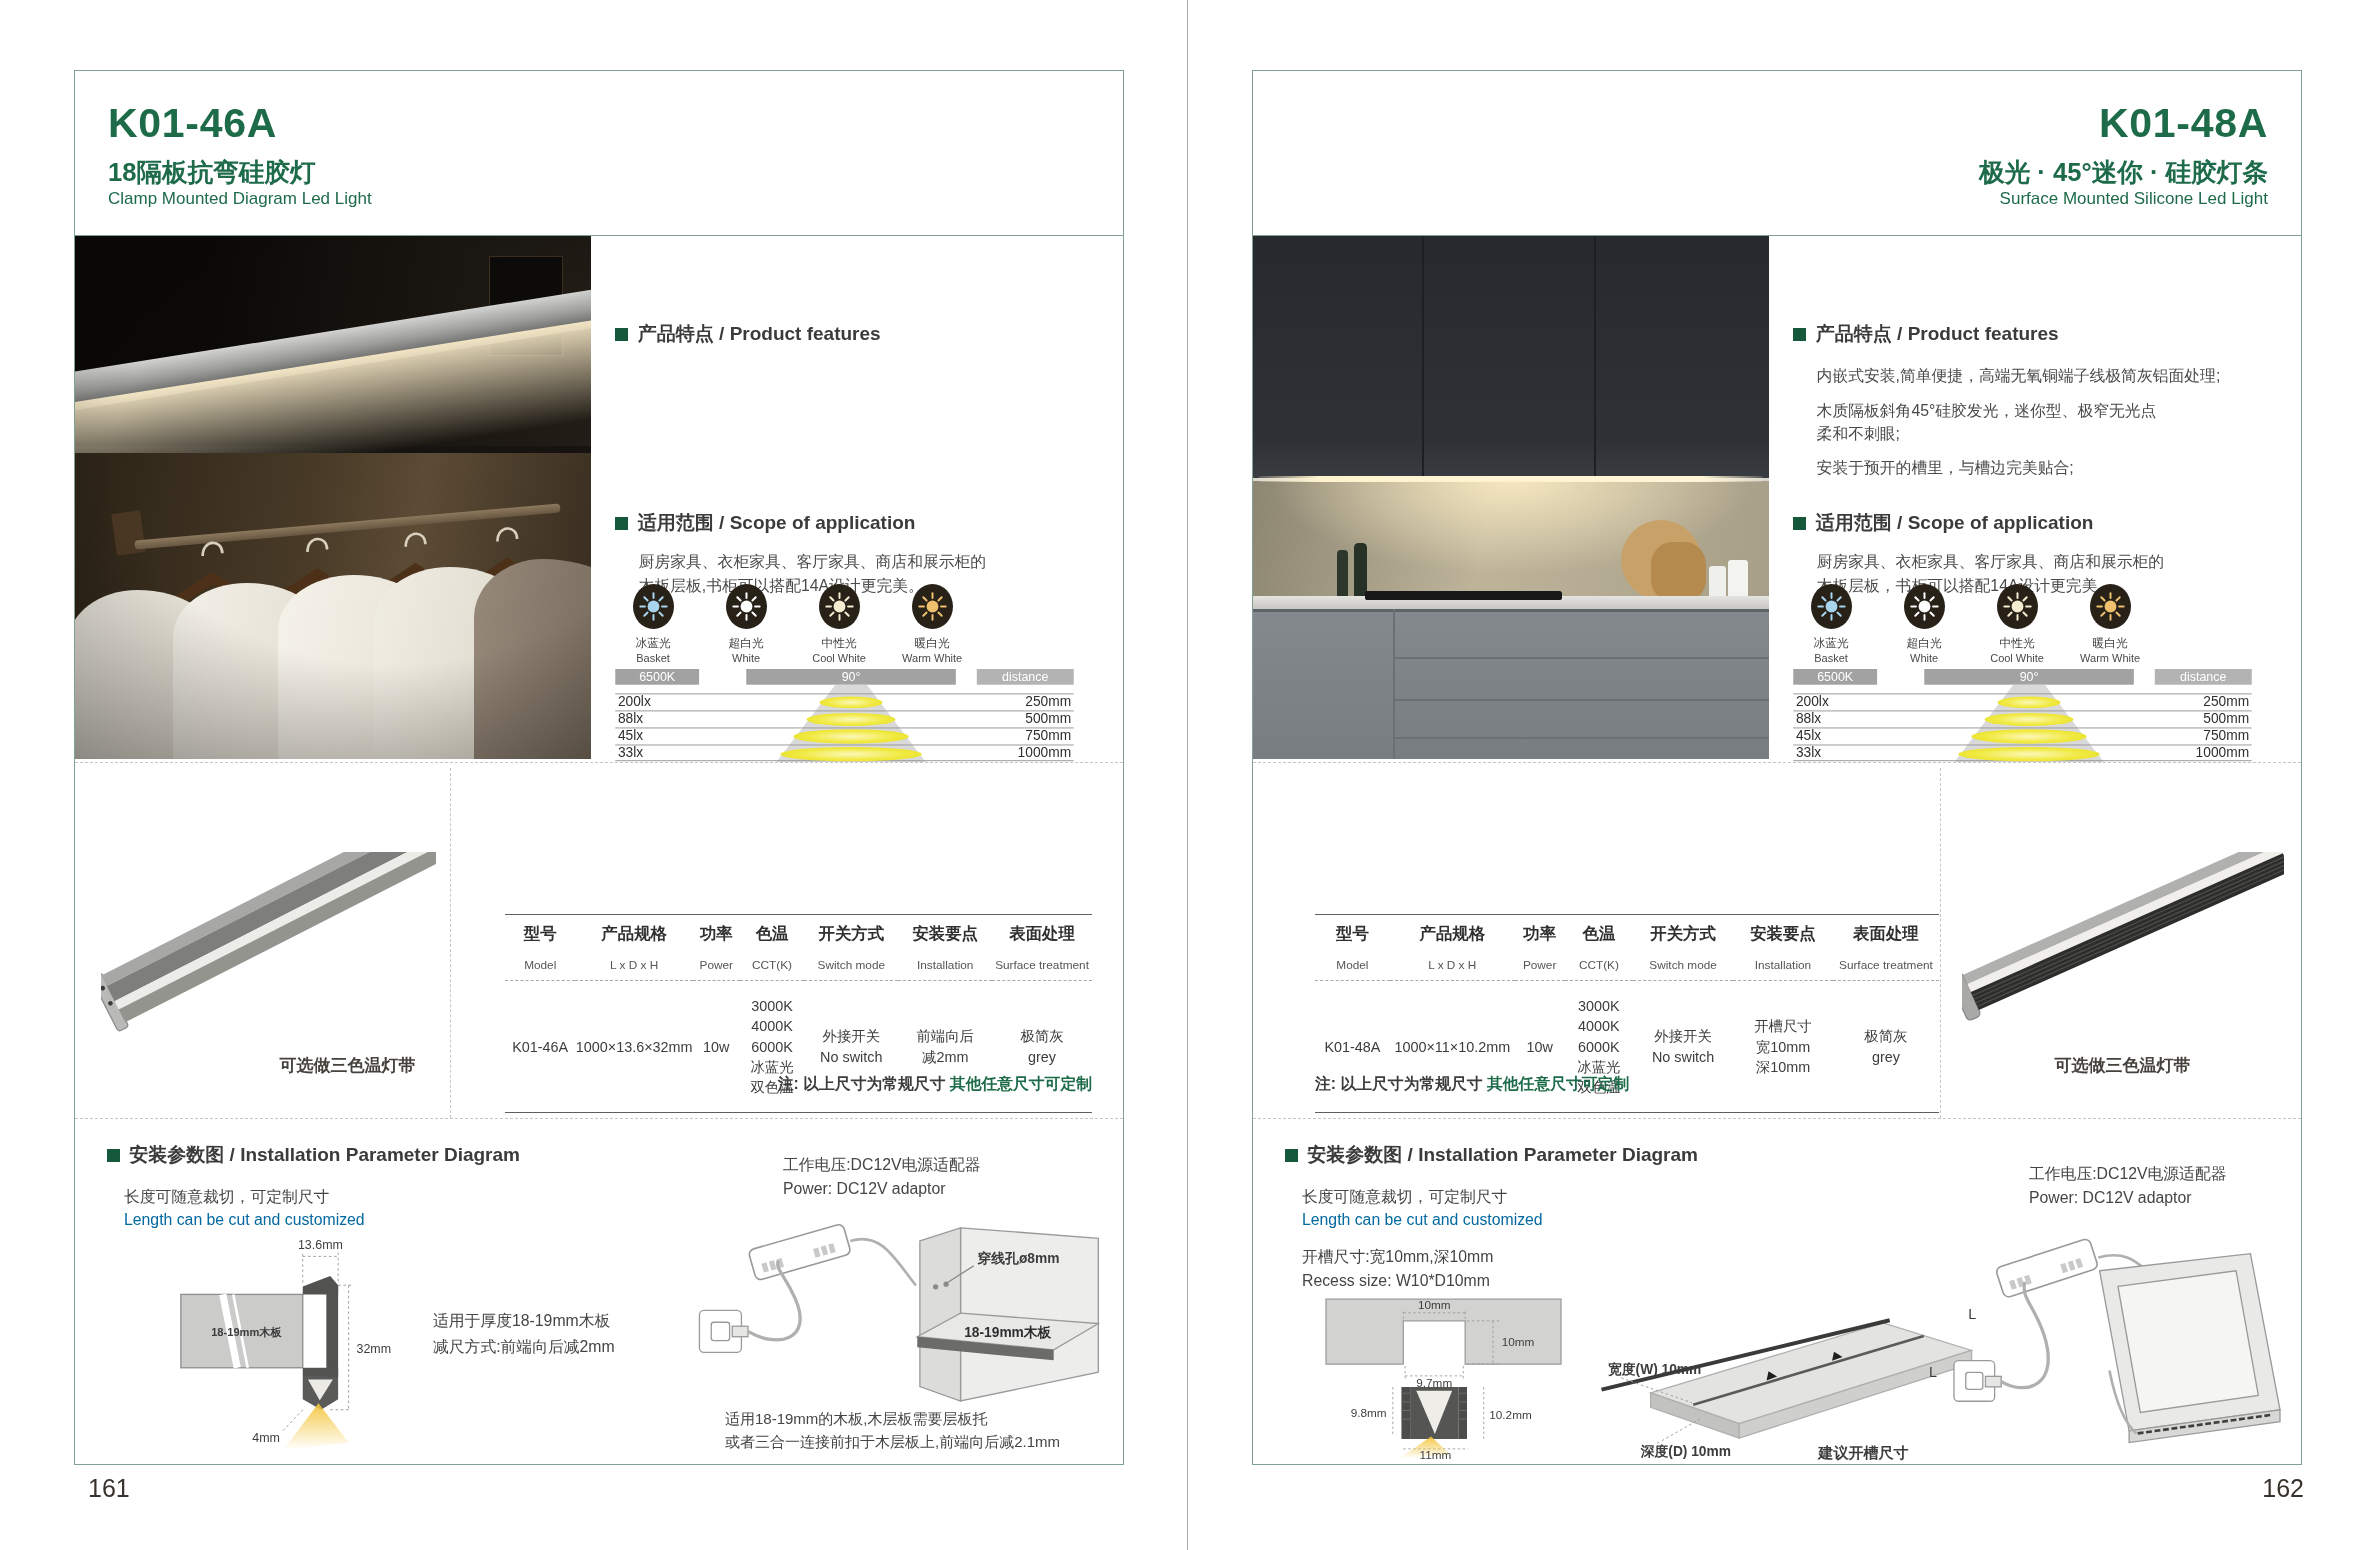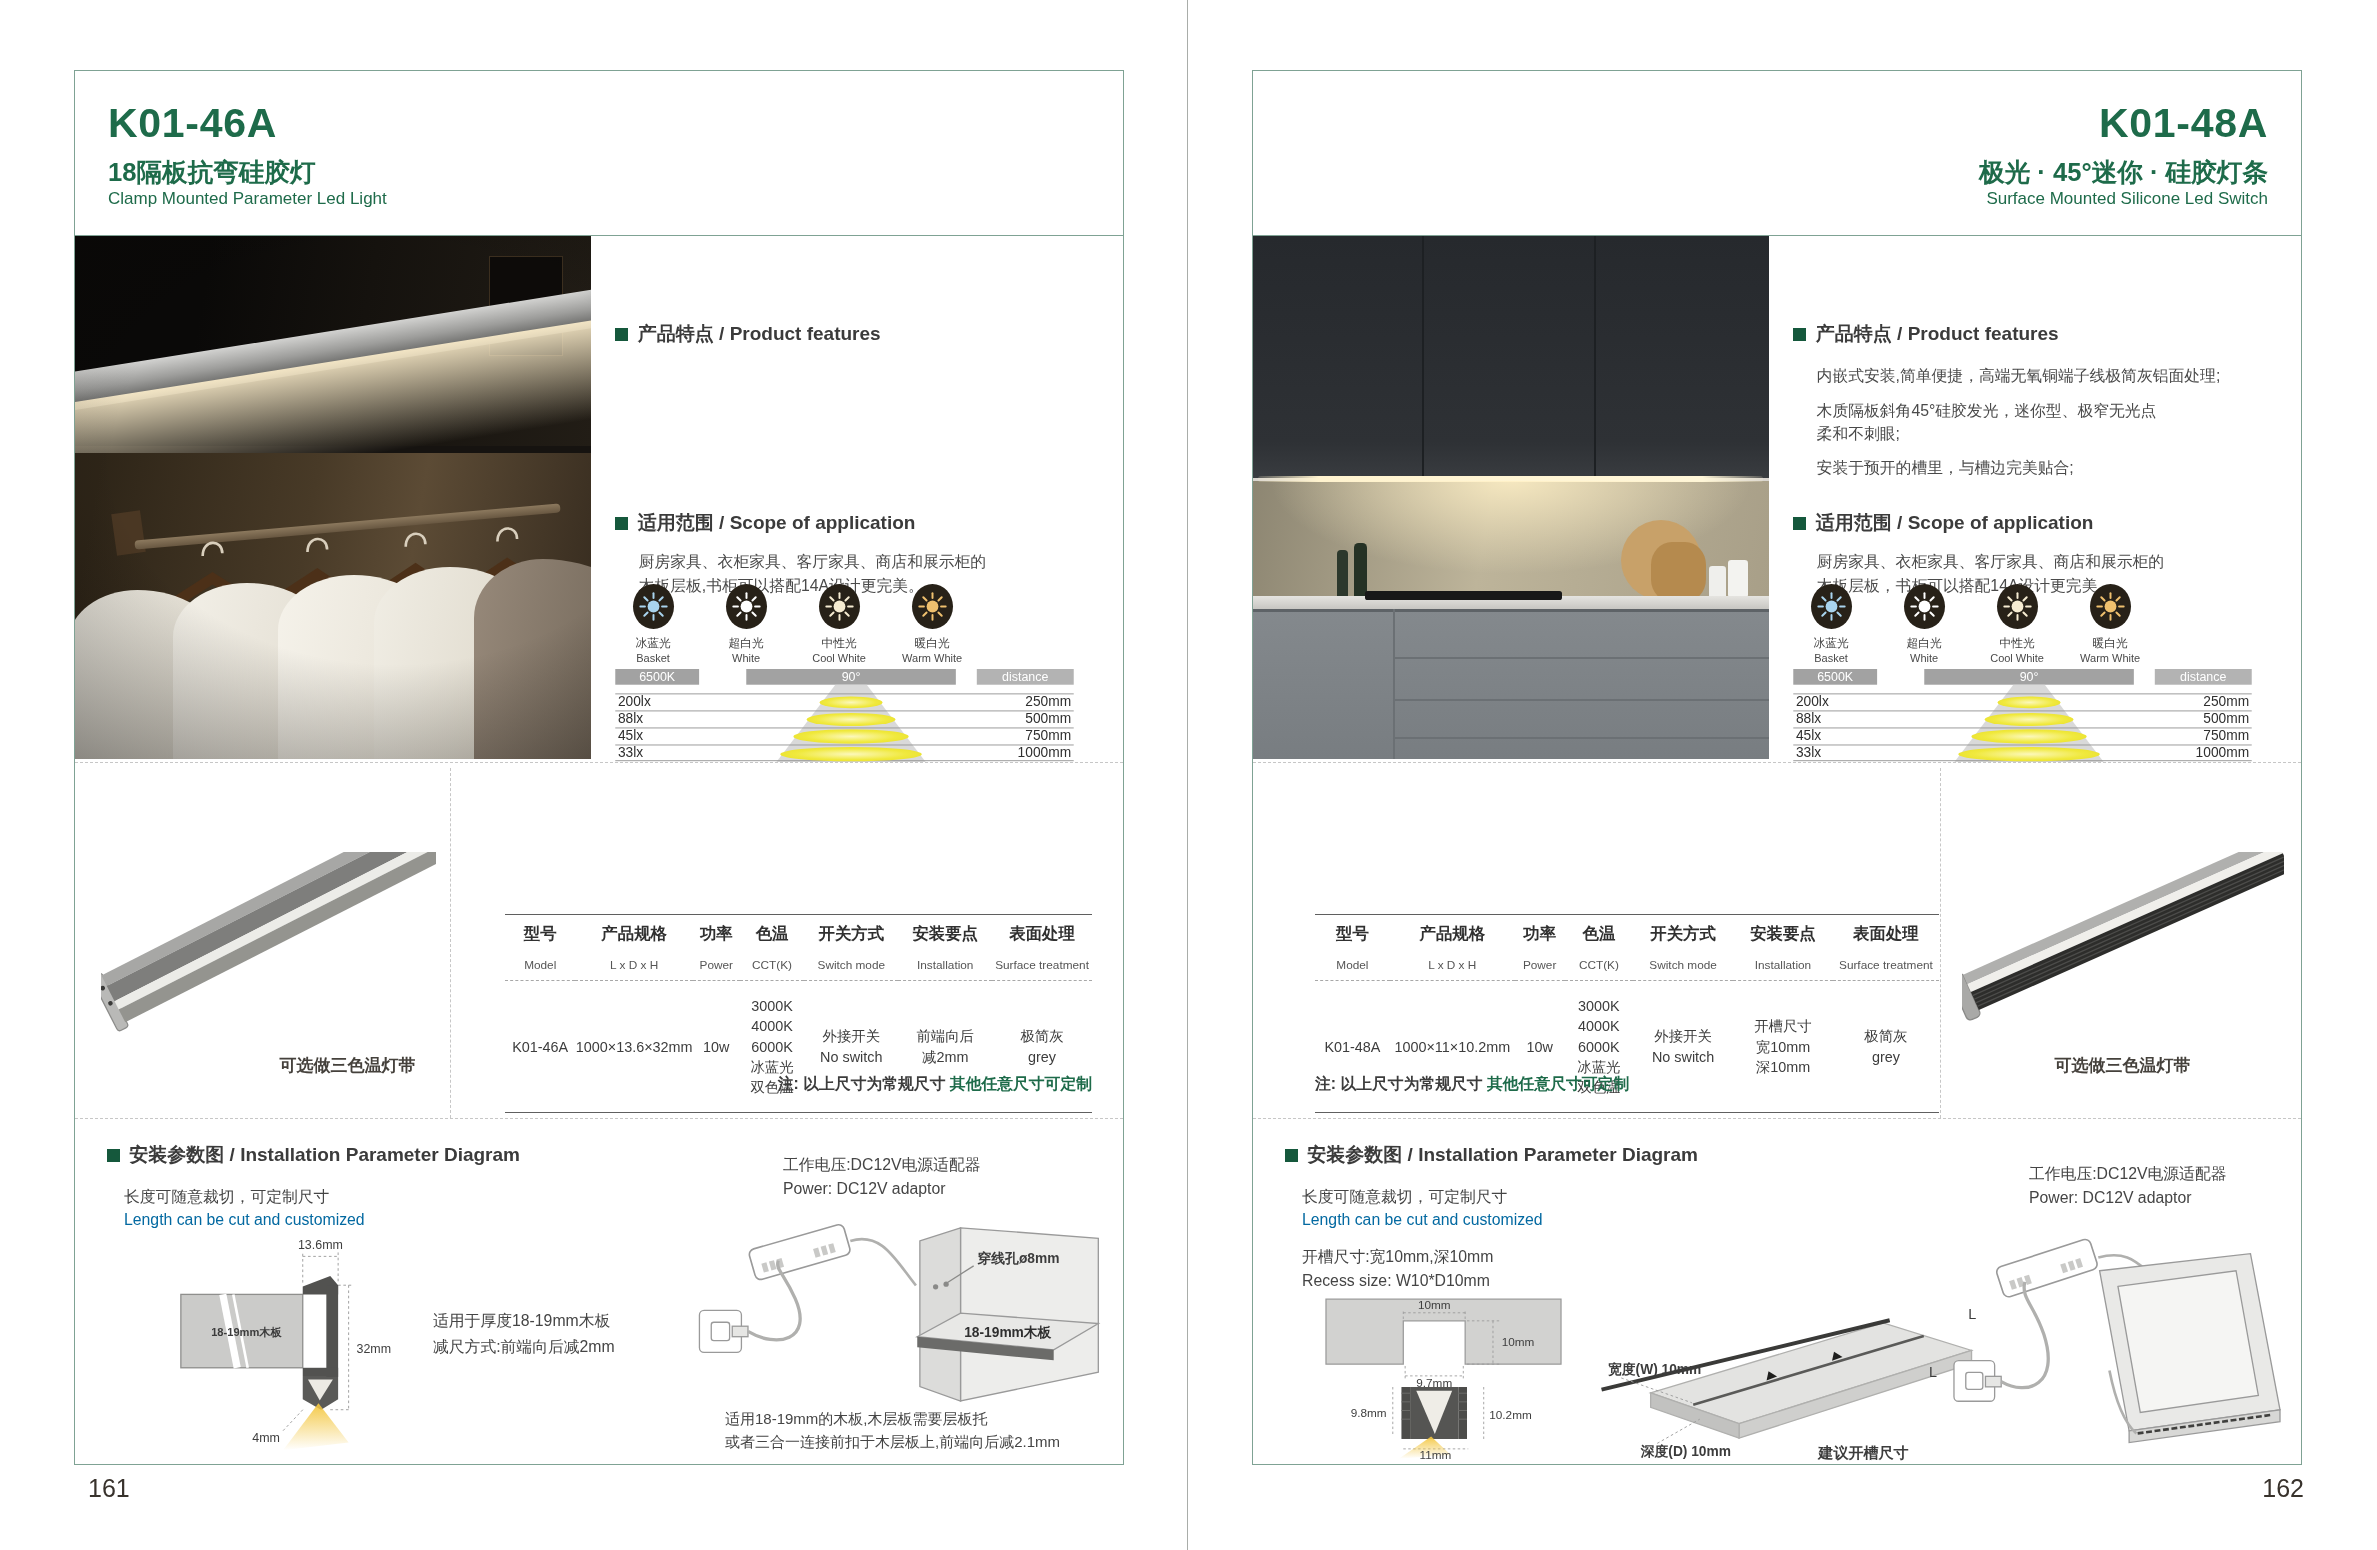--- a/index.html
+++ b/index.html
@@ -66,21 +66,21 @@
 </style>
 </head>
 <body>
 
 <div class="canvas">
 <div class="spine"></div>
 
 <div class="page page-left hdr-l">
   <div class="model">K01-46A</div>
   <div class="title-cn">18隔板抗弯硅胶灯</div>
-  <div class="title-en">Clamp Mounted Parameter Led Light</div>
+  <div class="title-en">Clamp Mounted Diagram Led Light</div>
   <div class="hdr-rule"></div>
 
   <div class="photo">
     <div class="abs" style="left:0;top:0;width:516px;height:210px;background:linear-gradient(100deg,#0a0908 25%,#15120e 55%,#221d16);"></div>
     <div class="abs" style="left:414px;top:19.7px;width:72px;height:98px;background:#0d0b09;border:1.3px solid #3c2f1f;"></div>
     <div class="abs" style="left:-39px;top:92px;width:630px;height:38px;transform:rotate(-9deg);background:linear-gradient(#d2d2d0,#9d9d9b 50%,#5c5c5a);"></div>
     <div class="abs" style="left:-39px;top:123px;width:630px;height:98px;transform:rotate(-9deg);background:linear-gradient(rgba(255,240,205,0.9),rgba(255,240,205,0));"></div>
     <div class="abs" style="left:0;top:217px;width:516px;height:171px;background:linear-gradient(100deg,#2e2518 5%,#483a27 45%,#5c4b35 65%,#382d20);"></div>
     <div class="abs" style="left:39px;top:276px;width:29px;height:42px;background:#4a3723;transform:rotate(-8deg);"></div>
     <div class="abs" style="left:59px;top:286px;width:427px;height:8.5px;background:linear-gradient(#8c795e,#685741);transform:rotate(-5deg);border-radius:3.9px;"></div>
@@ -382,21 +382,21 @@
     <text x="446" y="96" font-size="21" font-weight="bold" fill="#3c3c3c">穿线孔ø8mm</text>
     <text x="492" y="208" text-anchor="middle" font-size="21" font-weight="bold" fill="#2f2f2f">18-19mm木板</text>
   </svg>
   <div class="smalltxt abs" style="left:650px;top:1336px;font-size:15px;line-height:1.55;"><span>适用18-19mm的木板,木层板需要层板托</span><br><span>或者三合一连接前扣于木层板上,前端向后减2.1mm</span></div>
 </div>
 <div class="pgnum pgnum-l">161</div>
 
 <div class="page page-right hdr-r">
   <div class="model">K01-48A</div>
   <div class="title-cn">极光 · 45°迷你 · 硅胶灯条</div>
-  <div class="title-en">Surface Mounted Silicone Led Switch</div>
+  <div class="title-en">Surface Mounted Silicone Led Light</div>
   <div class="hdr-rule"></div>
 
   <div class="photo" style="background:#d9d5cf;">
     <div class="abs" style="left:0;top:0;width:516px;height:242px;background:linear-gradient(#26292d,#2e3135 85%,#393c40);"></div>
     <div class="abs" style="left:169px;top:0;width:2px;height:242px;background:#1d2023;"></div>
     <div class="abs" style="left:341px;top:0;width:2px;height:242px;background:#1d2023;"></div>
     <div class="abs" style="left:0;top:245px;width:516px;height:117px;background:linear-gradient(100deg,#8d8672,#bdb49a 45%,#a89f88);"></div>
     <div class="abs" style="left:5.3px;top:240px;width:505px;height:5.9px;background:linear-gradient(90deg,rgba(255,244,212,0.15),#fff3cf 12%,#fff6d8 88%,rgba(255,244,212,0.15));border-radius:2.6px;"></div>
     <div class="abs" style="left:0;top:245px;width:516px;height:118px;background:radial-gradient(62% 105% at 50% 0%,rgba(255,240,198,0.85),rgba(255,240,198,0) 75%);"></div>
     <div class="abs" style="left:368px;top:284px;width:80px;height:80px;border-radius:50%;background:#c8a169;"></div>

